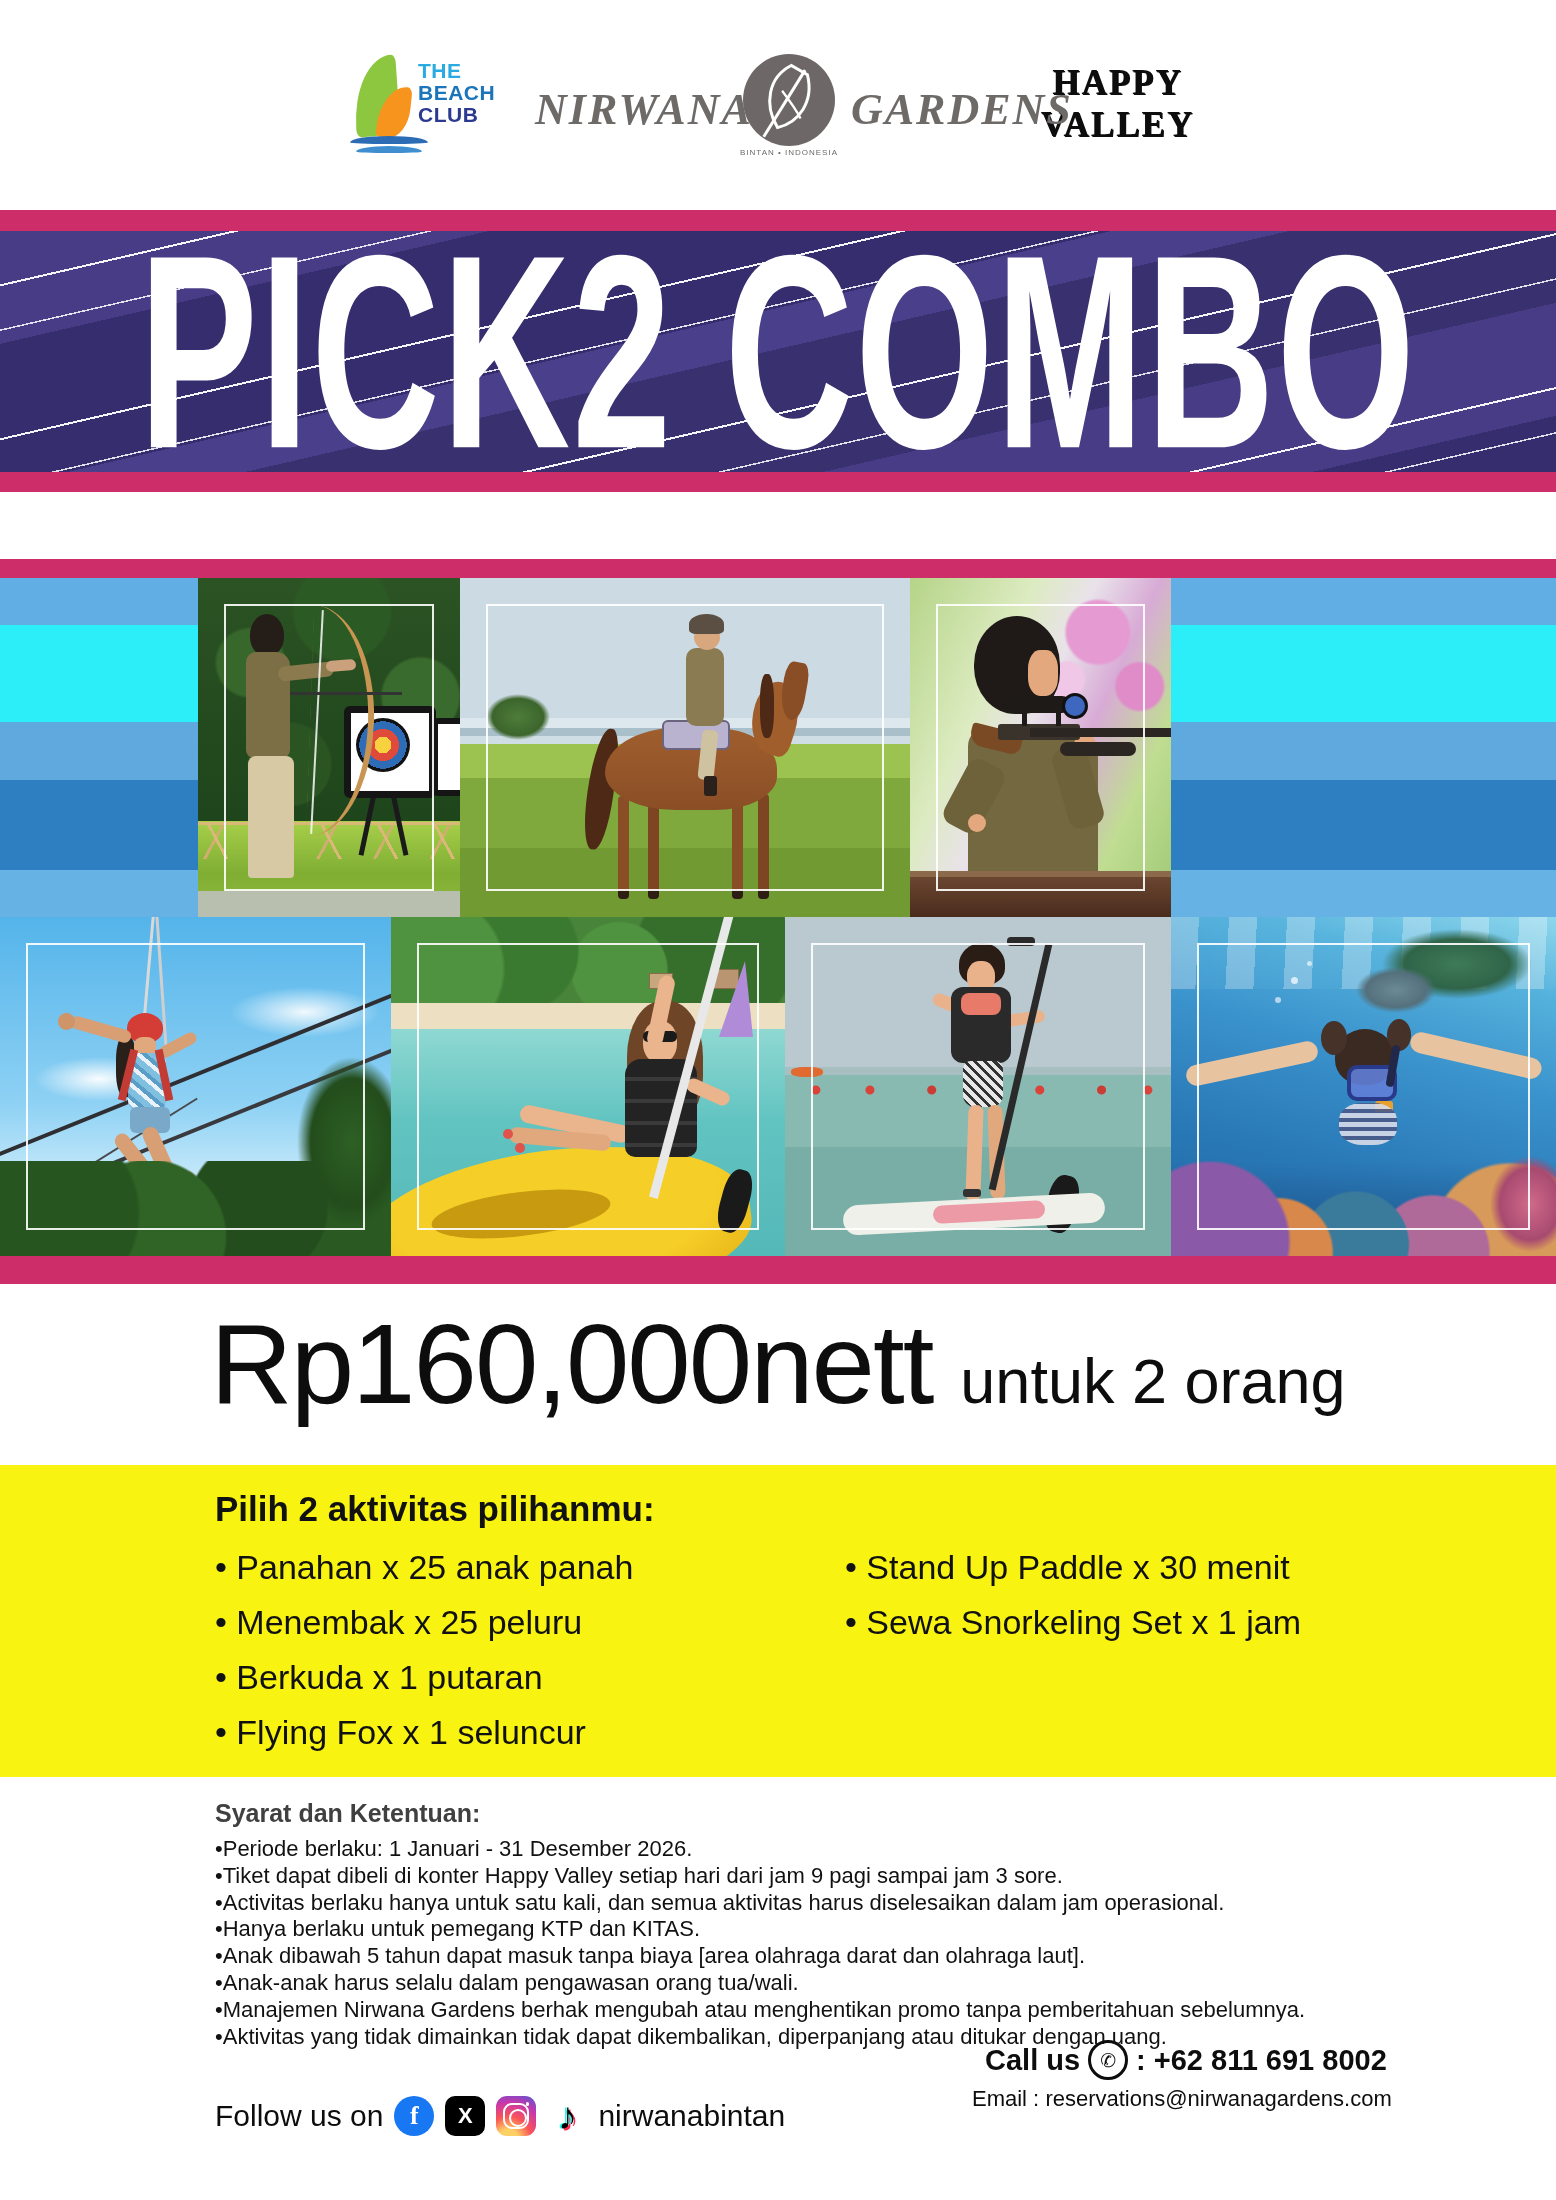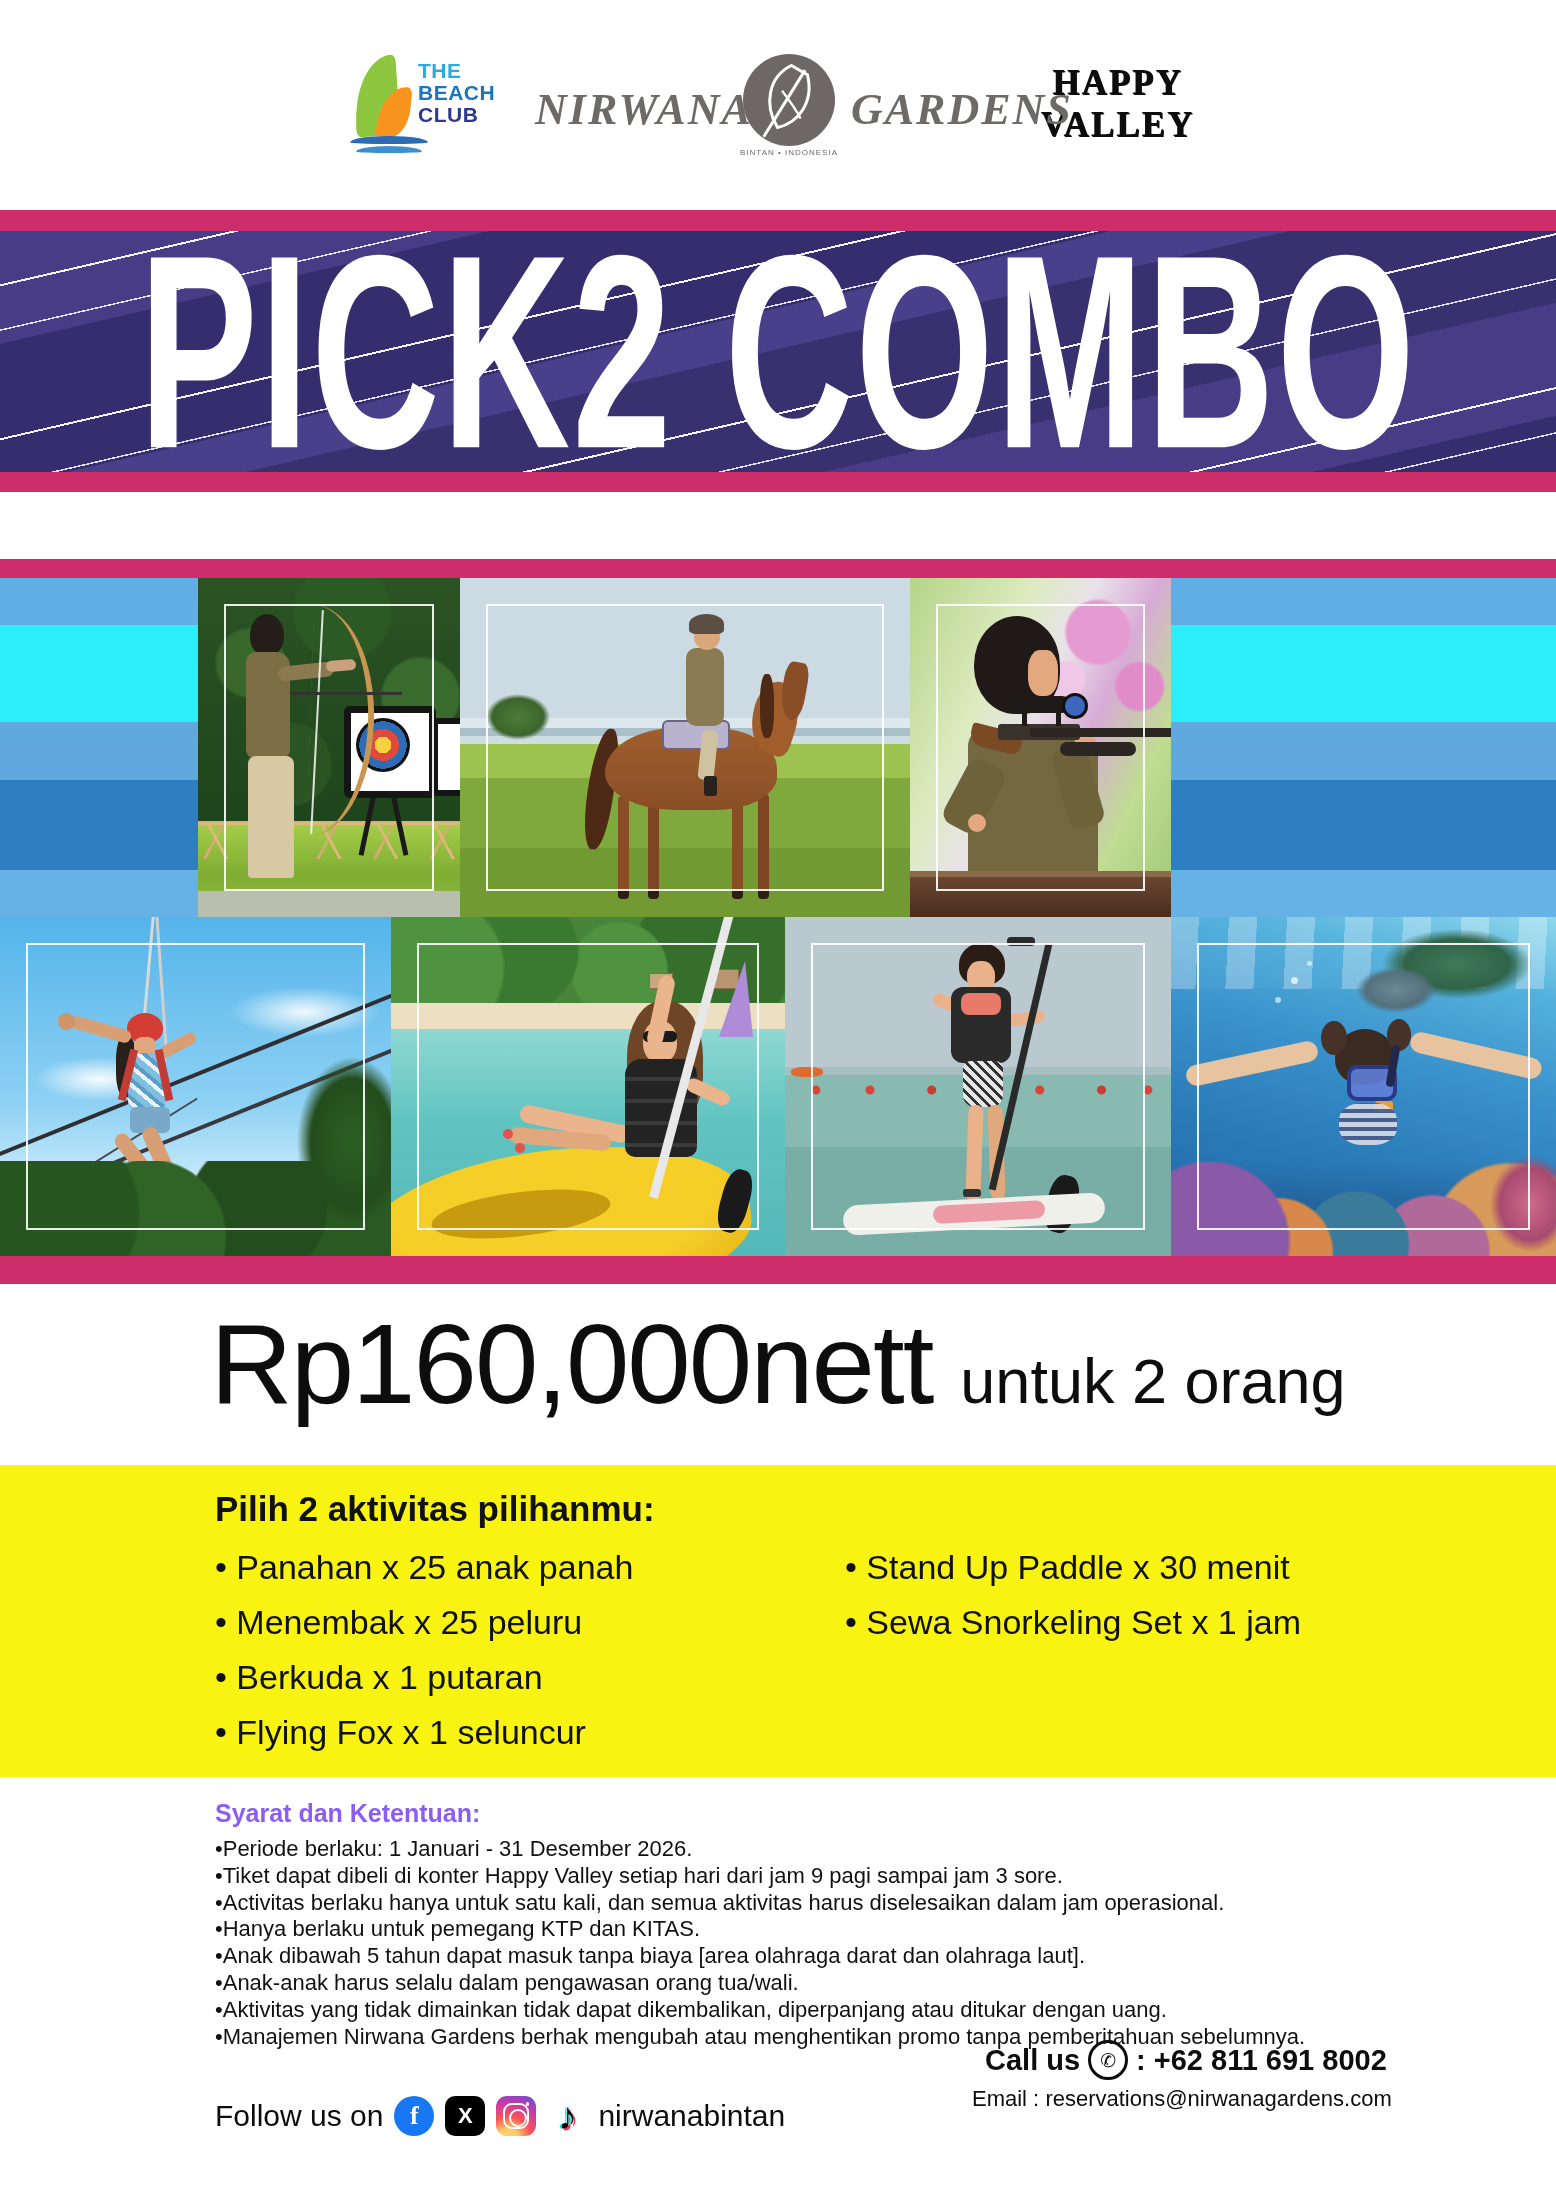--- a/index.html
+++ b/index.html
@@ -41,21 +41,21 @@
   .price-line{position:absolute;left:0;top:1298px;width:1556px;text-align:center;white-space:nowrap;}
   .price-big{font-size:114px;color:#0d0d0d;letter-spacing:-2px;}
   .price-small{font-size:63px;color:#0d0d0d;margin-left:28px;}
 
   
   .yellow-box{position:absolute;left:0;top:1465px;width:1556px;height:312px;background:#f9f312;}
   .act-heading{position:absolute;left:215px;top:1489px;font-size:35px;font-weight:700;color:#111;}
   .act-col{position:absolute;top:1540px;font-size:34px;color:#111;line-height:55px;white-space:nowrap;}
 
   
-  .terms-heading{position:absolute;left:215px;top:1799px;font-size:25px;font-weight:700;color:#8b5cf6;}
+  .terms-heading{position:absolute;left:215px;top:1799px;font-size:25px;font-weight:700;color:#404040;}
   .terms-list{position:absolute;left:215px;top:1836px;font-size:22px;color:#111;
               line-height:26.8px;white-space:nowrap;}
 
   
   .call-line{position:absolute;left:985px;top:2040px;display:flex;align-items:center;gap:8px;
              font-size:29px;font-weight:700;color:#0d0d0d;white-space:nowrap;}
   .email-line{position:absolute;left:972px;top:2086px;font-size:22px;color:#0d0d0d;white-space:nowrap;}
   .follow-line{position:absolute;left:215px;top:2096px;display:flex;align-items:center;gap:11px;
                font-size:30px;color:#0d0d0d;white-space:nowrap;}
   .sicon{width:40px;height:40px;display:inline-flex;align-items:center;justify-content:center;
@@ -340,22 +340,22 @@
   </div>
 
   <div class="terms-heading">Syarat dan Ketentuan:</div>
   <div class="terms-list">
     <div>•Periode berlaku: 1 Januari - 31 Desember 2026.</div>
     <div>•Tiket dapat dibeli di konter Happy Valley setiap hari dari jam 9 pagi sampai jam 3 sore.</div>
     <div>•Activitas berlaku hanya untuk satu kali, dan semua aktivitas harus diselesaikan dalam jam operasional.</div>
     <div>•Hanya berlaku untuk pemegang KTP dan KITAS.</div>
     <div>•Anak dibawah 5 tahun dapat masuk tanpa biaya [area olahraga darat dan olahraga laut].</div>
     <div>•Anak-anak harus selalu dalam pengawasan orang tua/wali.</div>
+    <div>•Manajemen Nirwana Gardens berhak mengubah atau menghentikan promo tanpa pemberitahuan sebelumnya.</div>
     <div>•Aktivitas yang tidak dimainkan tidak dapat dikembalikan, diperpanjang atau ditukar dengan uang.</div>
-    <div>•Manajemen Nirwana Gardens berhak mengubah atau menghentikan promo tanpa pemberitahuan sebelumnya.</div>
   </div>
 
   <div class="call-line">
     <span>Call us</span>
     <span class="wa-circle">✆</span>
     <span>:</span>
     <span>+62 811 691 8002</span>
   </div>
   <div class="email-line">
     <span>Email :</span>

